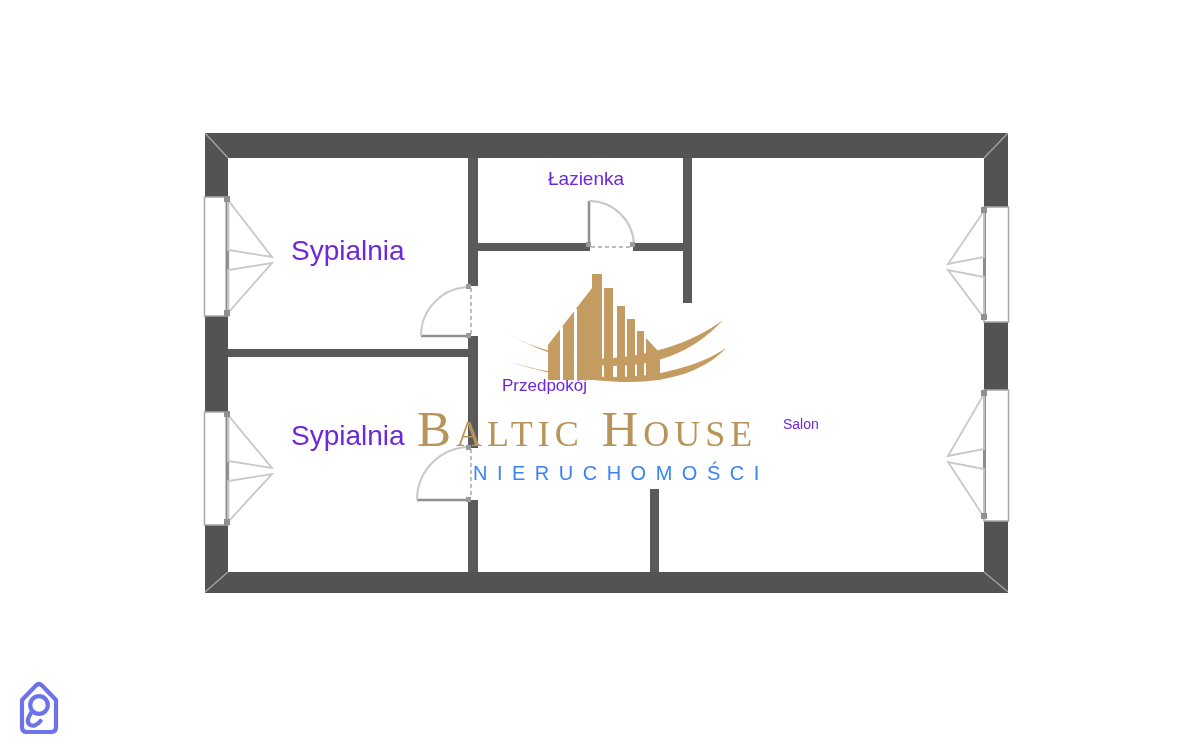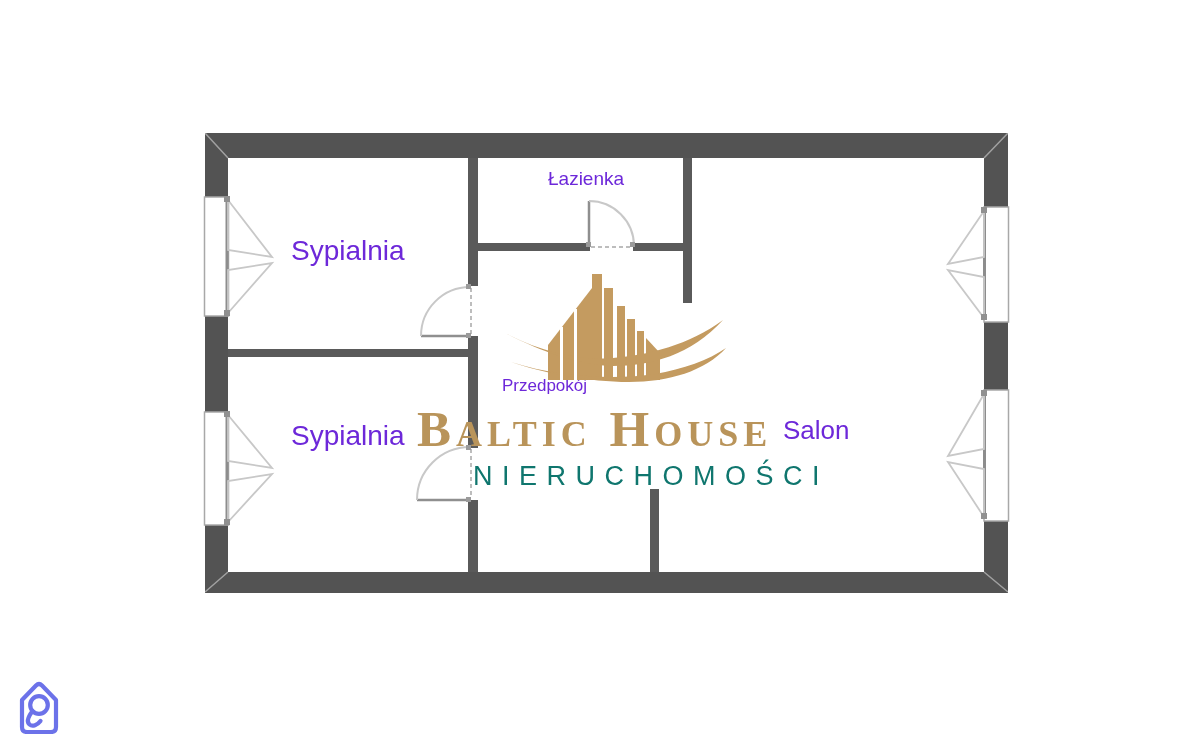--- a/index.html
+++ b/index.html
@@ -5,27 +5,27 @@
   html,body{margin:0;padding:0;background:#ffffff;}
   .canvas{position:relative;width:1200px;height:745px;background:#ffffff;overflow:hidden;
           font-family:"Liberation Sans",sans-serif;}
   .plan-svg{position:absolute;left:0;top:0;}
   .room-label{position:absolute;color:#6d28d9;white-space:nowrap;line-height:1;}
   .lbl-sypialnia-top{left:291px;top:237px;font-size:28px;}
   .lbl-lazienka{left:548px;top:169px;font-size:19px;}
   .lbl-aneks{left:751px;top:205px;font-size:22px;}
   .lbl-sypialnia-bottom{left:291px;top:422px;font-size:28px;}
   .lbl-przedpokoj{left:502px;top:377px;font-size:17px;}
-  .lbl-salon{left:783px;top:417px;font-size:26px;}
+  .lbl-salon{left:783px;top:417px;font-size:14px;}
   .wm-skyline{position:absolute;left:497px;top:265px;}
   .wm-brand{position:absolute;left:417px;top:404px;font-family:"Liberation Serif",serif;
-            font-variant:small-caps;font-weight:700;font-size:51px;letter-spacing:5px;
+            font-variant:small-caps;font-weight:400;font-size:51px;letter-spacing:5px;
             color:#B9945A;white-space:nowrap;line-height:1;}
-  .wm-sub{position:absolute;left:473px;top:463px;font-size:27px;letter-spacing:9.5px;
-          color:#0f766e;white-space:nowrap;line-height:1;font-weight:400;}
+  .wm-sub{position:absolute;left:473px;top:463px;font-size:20px;letter-spacing:9.5px;
+          color:#3b82f6;white-space:nowrap;line-height:1;font-weight:400;}
   .corner-logo{position:absolute;left:12px;top:678px;}
 </style>
 </head>
 <body>
 
 <div class="canvas">
 
   <svg class="plan-svg" width="1200" height="745" viewBox="0 0 1200 745">
 
     <g>

